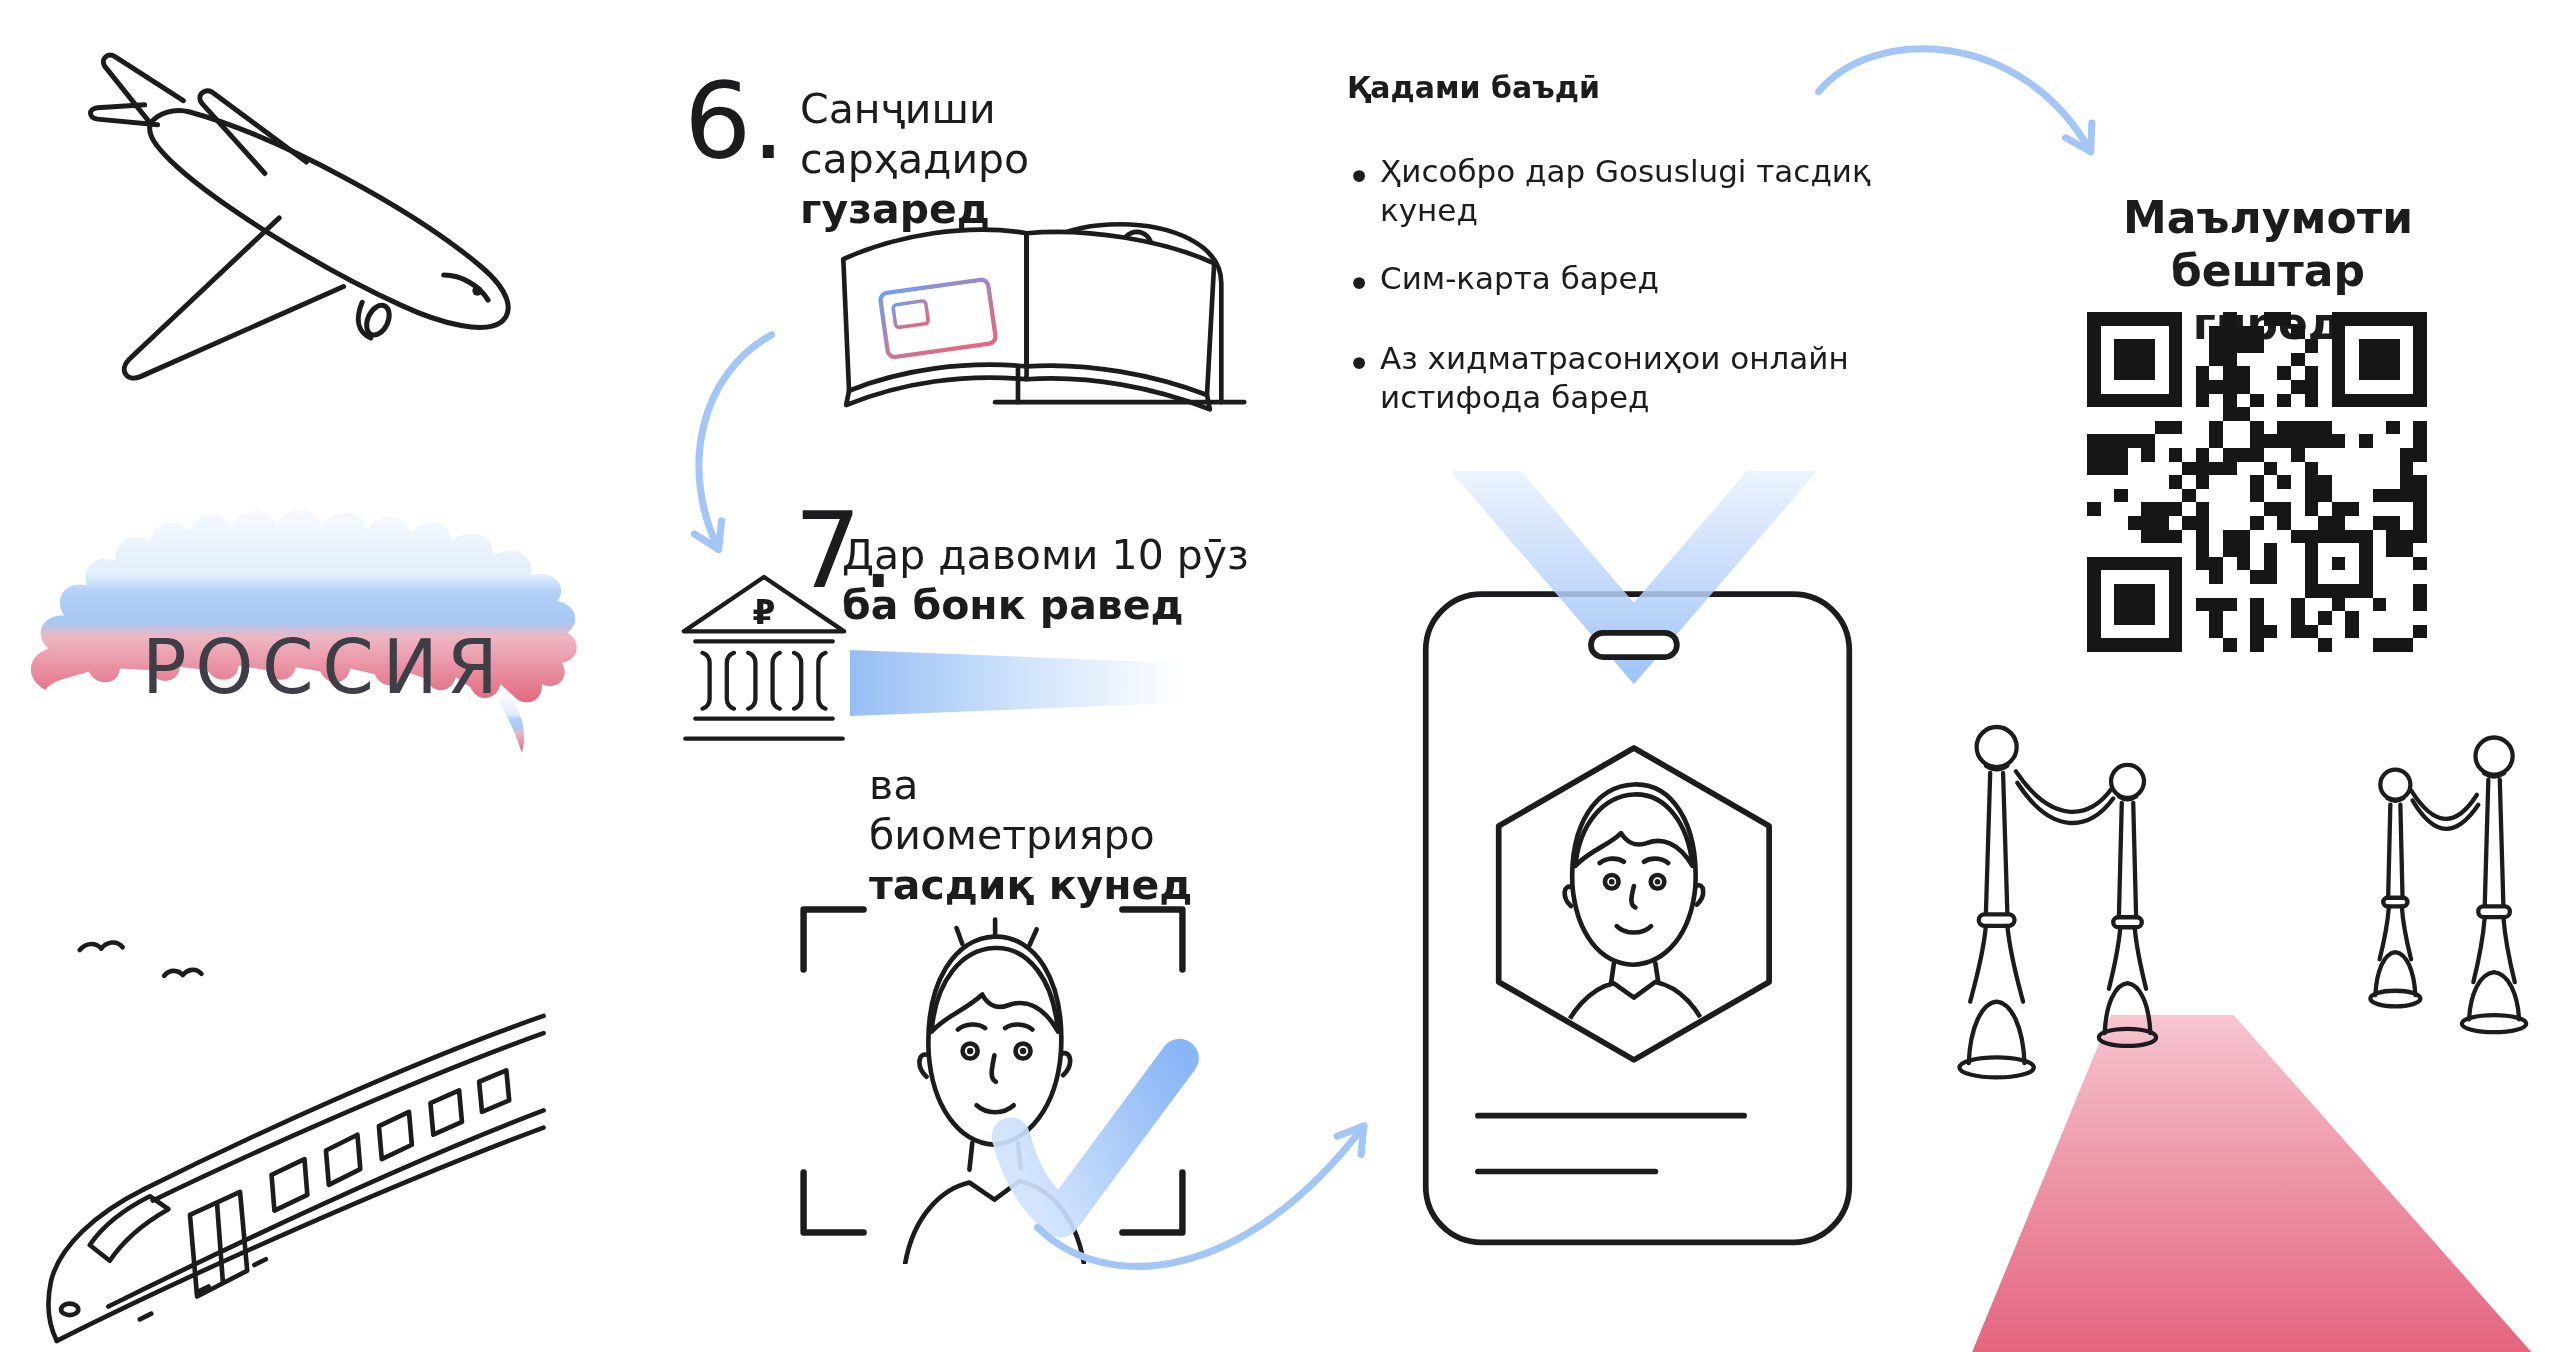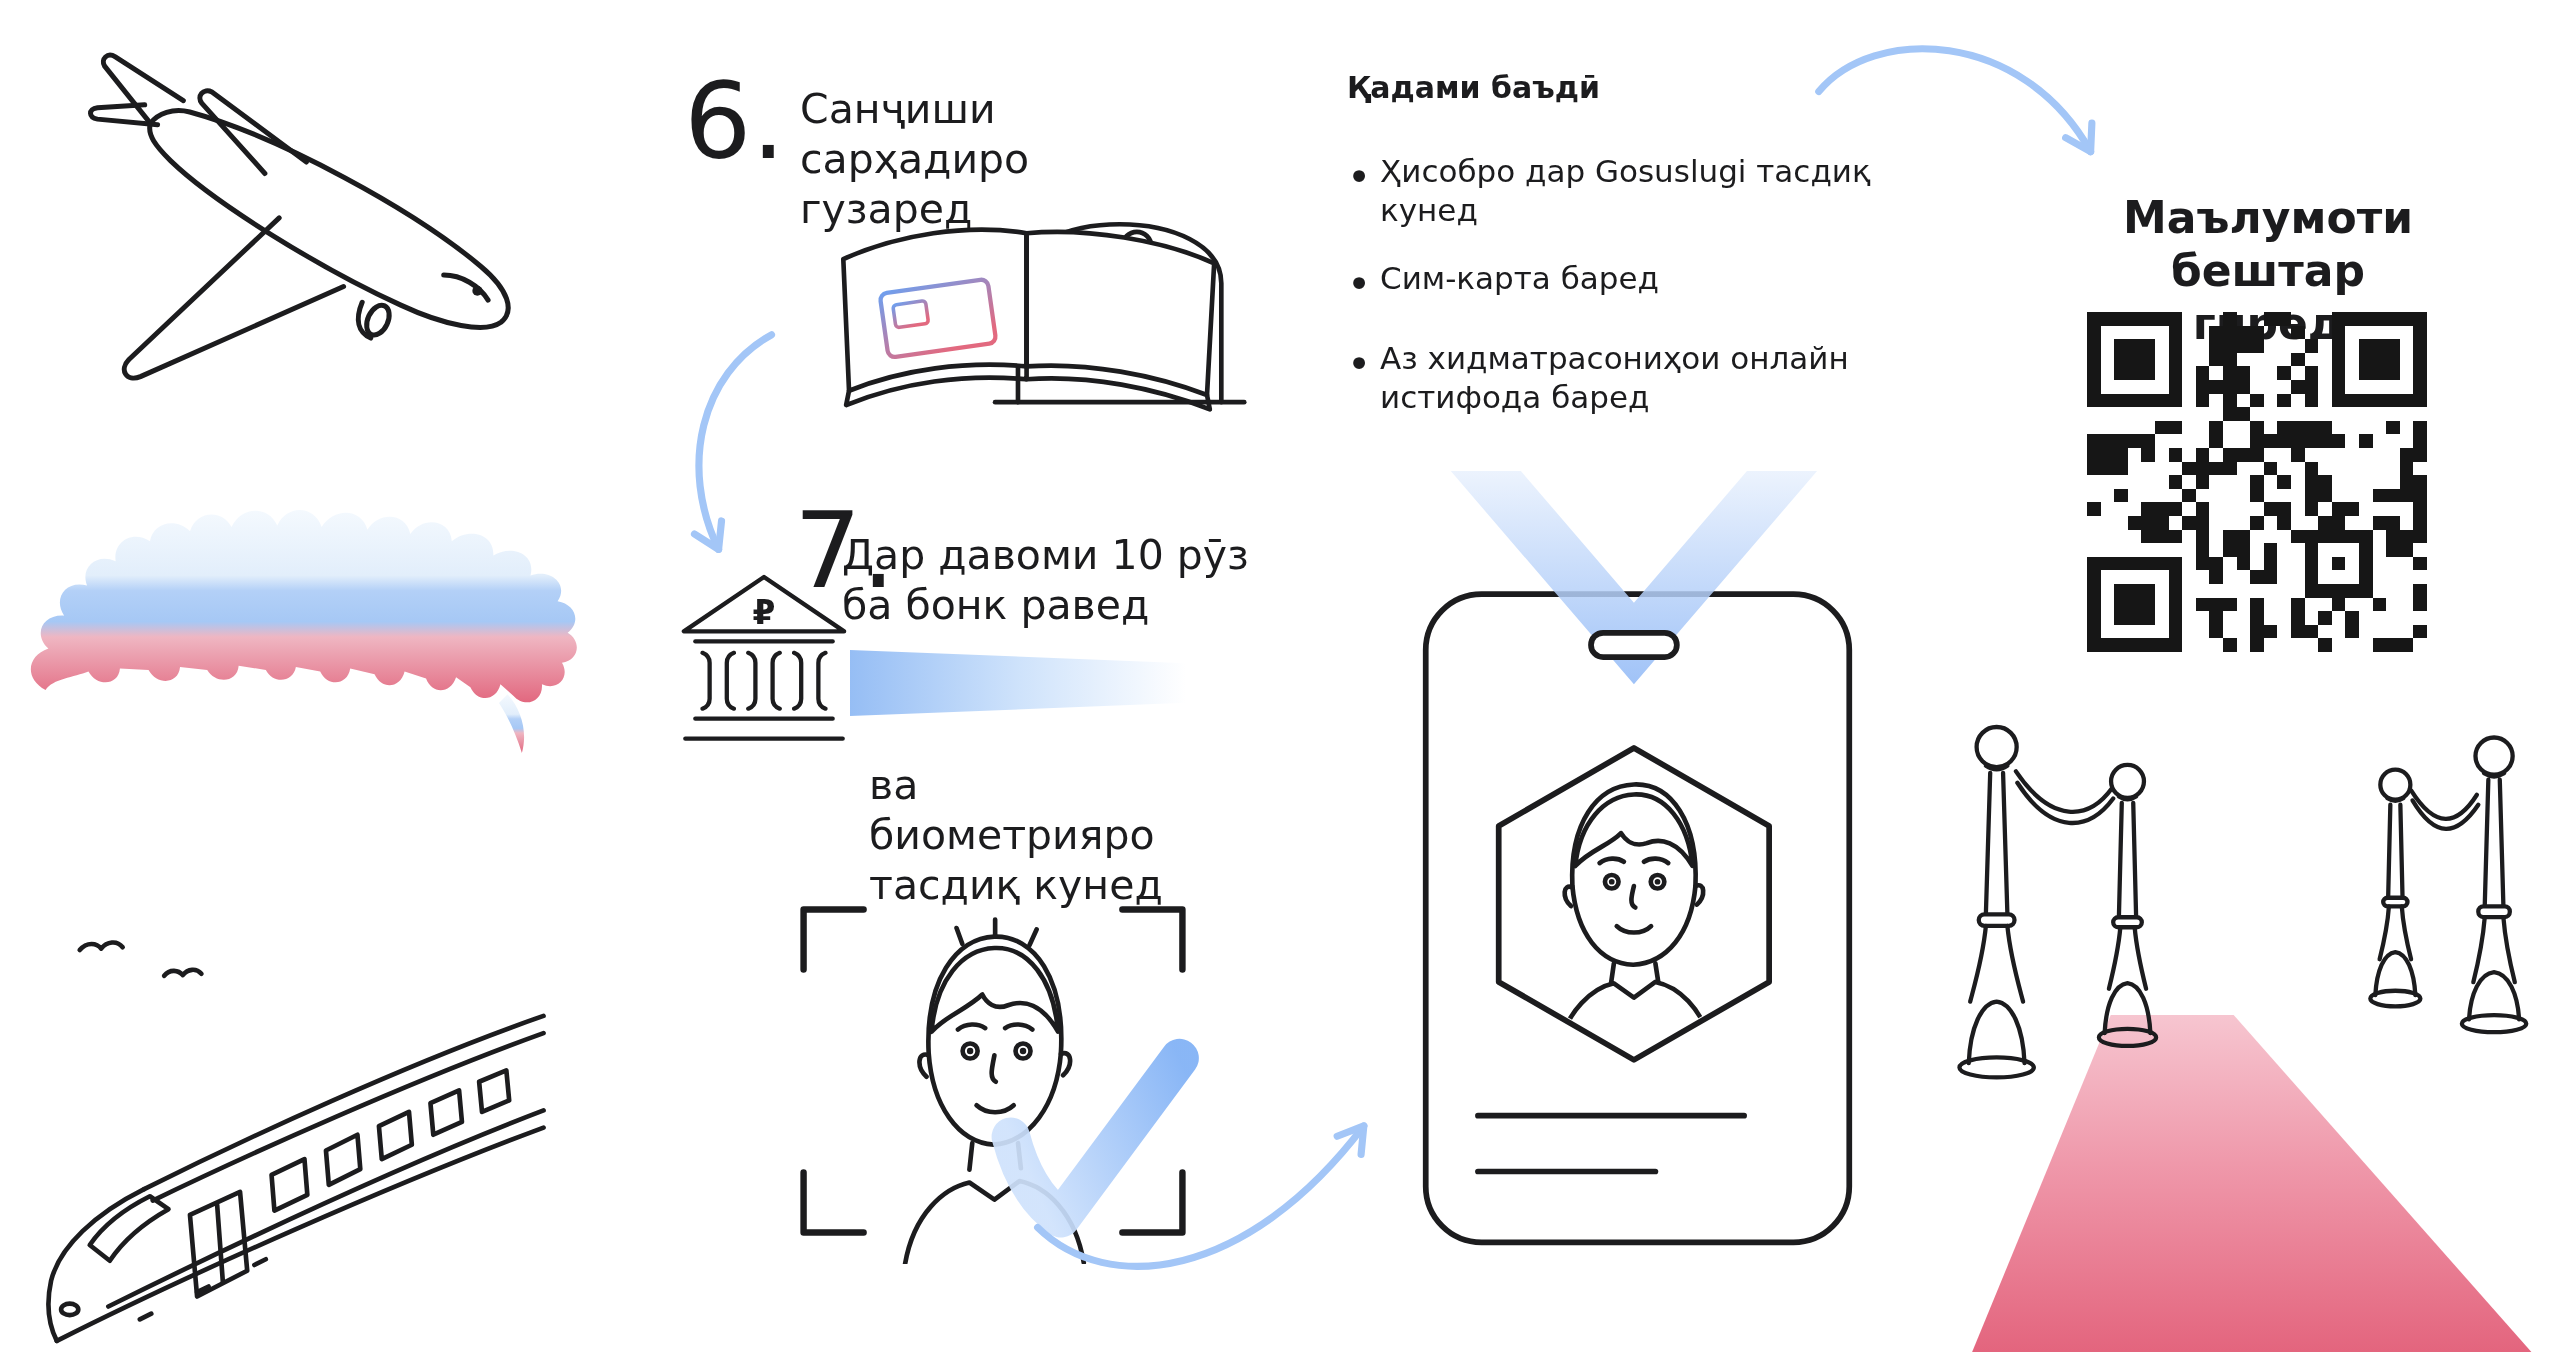--- a/index.html
+++ b/index.html
@@ -2,21 +2,21 @@
 <html style="font-size:11.4px"><head>
 <meta charset="utf-8">
 <style>
   *{box-sizing:border-box}
   html,body{margin:0;padding:0;background:#ffffff}
   #canvas{position:relative;width:2576px;height:1352px;background:#fff;overflow:hidden;
           font-family:"DejaVu Sans","Liberation Sans",sans-serif;color:#1c1c1e}
   .abs{position:absolute}
   .step-num{font-size:106px;font-weight:400;line-height:1;color:#1c1c1e}
   .step-text{font-size:41px;line-height:1.22;font-weight:400;color:#1c1c1e}
-  .step-text b{font-weight:400}
+  .step-text b{font-weight:700}
   .ns-title{font-size:30px;font-weight:700}
   .ns-item{display:flex;margin-bottom:29px}
   .dot{width:33px;font-size:41px;line-height:1.25;flex:0 0 33px}
   .ns-text{font-size:31px;line-height:1.25;width:515px}
   .qr-title{font-size:44px;font-weight:700;line-height:1.2;text-align:center;width:358px}
   .russia{font-size:74px;font-weight:500;letter-spacing:8.6px;color:#3e3e47}
   .swoosh{background:linear-gradient(90deg,rgba(144,186,244,.95) 0%,rgba(166,203,248,.55) 50%,rgba(200,224,252,0) 100%);
           clip-path:polygon(0 0,100% 20%,100% 80%,0 100%)}
   .carpet{background:linear-gradient(180deg,#f6c3ce 0%,#ee93a6 45%,#e25e78 100%);
           clip-path:polygon(25.3% 0,46.8% 0,99% 100%,1% 100%);opacity:.96}
@@ -48,20 +48,21 @@
         <stop offset="0.34" stop-color="#e2eefb"></stop>
         <stop offset="0.42" stop-color="#b3d0f7"></stop>
         <stop offset="0.58" stop-color="#a6c8f5"></stop>
         <stop offset="0.66" stop-color="#efb6c2"></stop>
         <stop offset="1" stop-color="#e2687f"></stop>
       </linearGradient>
     </defs>
     <path fill="url(#mapGrad)" d="M48,316 C18,300 22,268 52,258 C30,238 44,210 74,212 C58,188 76,162 106,170 C96,144 120,124 146,136 C142,108 170,92 194,108 C198,82 230,74 250,94 C258,66 294,62 308,88 C322,58 360,58 372,86 C386,56 424,58 434,88 C452,60 490,62 498,92 C514,66 552,68 558,98 C576,72 614,78 616,108 C640,88 676,98 674,128 C700,112 734,126 726,156 C754,146 780,168 764,192 C788,196 798,220 778,236 C798,248 794,274 770,278 C782,298 764,318 742,308 C744,332 718,342 702,324 L684,308 C678,332 652,334 642,312 L622,298 C614,322 588,322 580,300 L550,290 C544,314 518,316 508,294 L474,286 C470,310 442,312 432,290 L398,284 C394,306 366,308 356,288 L318,282 C316,306 286,308 274,288 L236,284 C234,308 204,310 192,288 L152,286 C150,310 120,312 108,290 C88,298 58,300 48,316 Z"></path>
     <path fill="url(#mapGrad)" d="M694,322 C714,344 722,376 714,404 C706,378 694,352 682,334 Z"></path>
   </svg>
+  <div class="abs russia" style="left:142px;top:624px">РОССИЯ</div>
 
   <svg class="abs" style="left:10.7px;top:907px" width="544" height="444" viewBox="0 0 760 620">
     <g fill="none" stroke="#1c1c1e" stroke-width="6.5" stroke-linecap="round" stroke-linejoin="round">
       <path d="M96,60 C106,48 120,50 126,58 M126,58 C134,48 148,46 156,56"></path>
       <path d="M214,96 C222,86 234,88 240,95 M240,95 C247,86 259,85 266,93"></path>
       <path d="M186,394 C330,322 560,216 744,152"></path>
       <path d="M198,410 C330,346 566,240 744,176"></path>
       <path d="M64,606 C250,512 540,384 744,308"></path>
       <path d="M186,394 C118,428 68,474 56,522 C49,554 53,584 64,606"></path>
       <path d="M194,404 C158,422 128,446 110,472 L138,494 C158,464 188,440 220,422 Z"></path>

